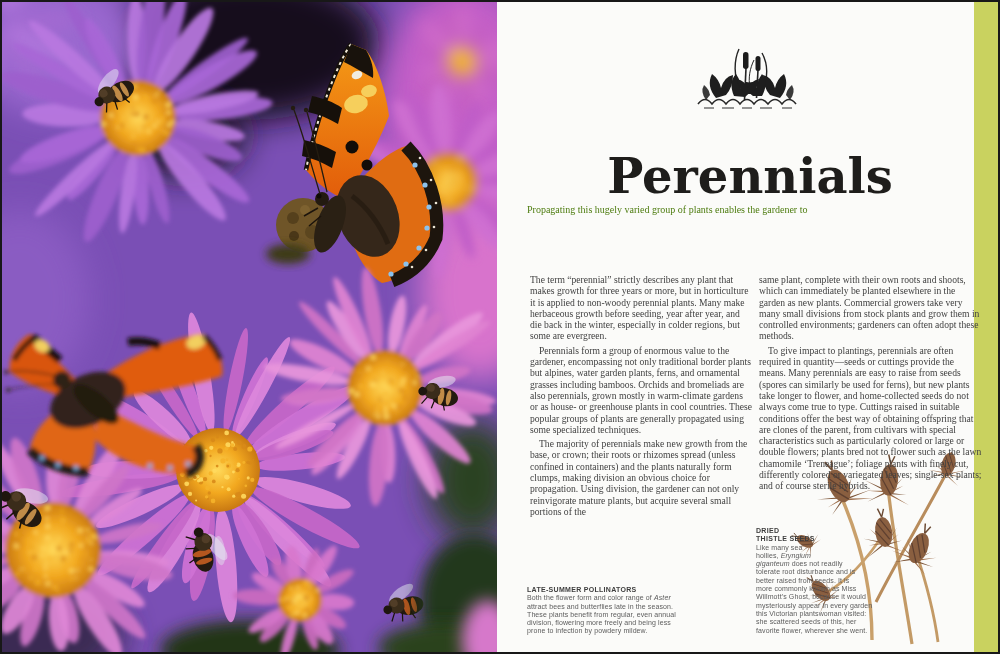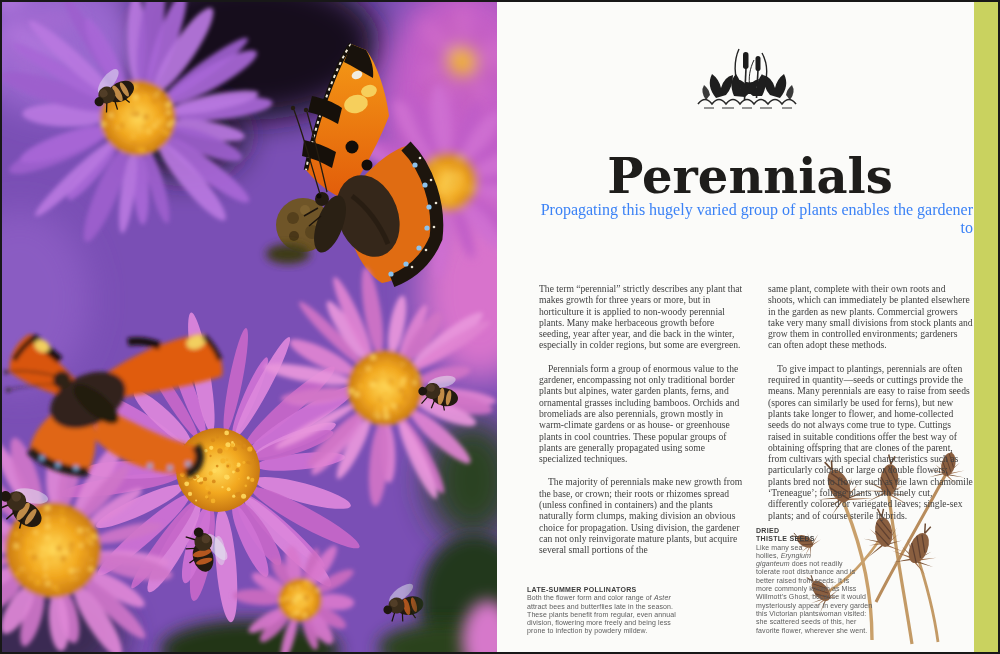--- a/index.html
+++ b/index.html
@@ -5,27 +5,27 @@
   html,body{margin:0;padding:0;background:#ffffff;}
   .canvas{position:relative;width:1000px;height:654px;background:#fbfbf9;overflow:hidden;
           font-family:"Liberation Sans", sans-serif;}
   .frame{position:absolute;inset:0;border:2px solid #181818;pointer-events:none;z-index:60;}
   .photo{position:absolute;left:0;top:0;width:497px;height:654px;display:block;}
   .stripe{position:absolute;left:974px;top:0;width:26px;height:654px;background:#c9d25f;z-index:2;}
   .ornament{position:absolute;left:692px;top:42px;width:112px;height:70px;z-index:3;}
   .title{position:absolute;left:512px;top:118px;width:476px;text-align:center;
          font-family:"DejaVu Serif", serif;font-weight:700;font-size:48px;line-height:52px;
          color:#1e1d1b;letter-spacing:0px;z-index:3;}
-  .subtitle{position:absolute;left:527px;top:201px;width:446px;text-align:right;
-            font-family:"Liberation Serif", serif;font-size:16px;line-height:17.5px;color:#3b82f6;z-index:3;}
+  .subtitle{position:absolute;left:527px;top:201px;width:446px;text-align:left;
+            font-family:"Liberation Serif", serif;font-size:10px;line-height:17.5px;color:#4d7c0f;z-index:3;}
   .col{position:absolute;top:271px;width:229px;font-family:"Liberation Serif", serif;
        font-size:9.6px;line-height:11.3px;color:#414141;z-index:4;}
   .col1{left:527px;}
   .col2{left:756px;}
-  .col p{margin:12px;}
+  .col p{margin:3px;}
   .col p.ind{text-indent:9px;}
   .caption{position:absolute;font-size:7px;line-height:8.3px;color:#5c5c5c;letter-spacing:.1px;z-index:5;}
   .caption .chead{font-weight:bold;color:#3d3d3d;letter-spacing:.3px;}
   .caption-left{left:527px;top:586px;width:205px;}
   .caption-right{left:756px;top:527px;width:215px;}
   .caption i{font-style:italic;}
   .thistle{position:absolute;left:776px;top:452px;width:202px;height:200px;z-index:3;}
 </style>
 </head>
 <body>

